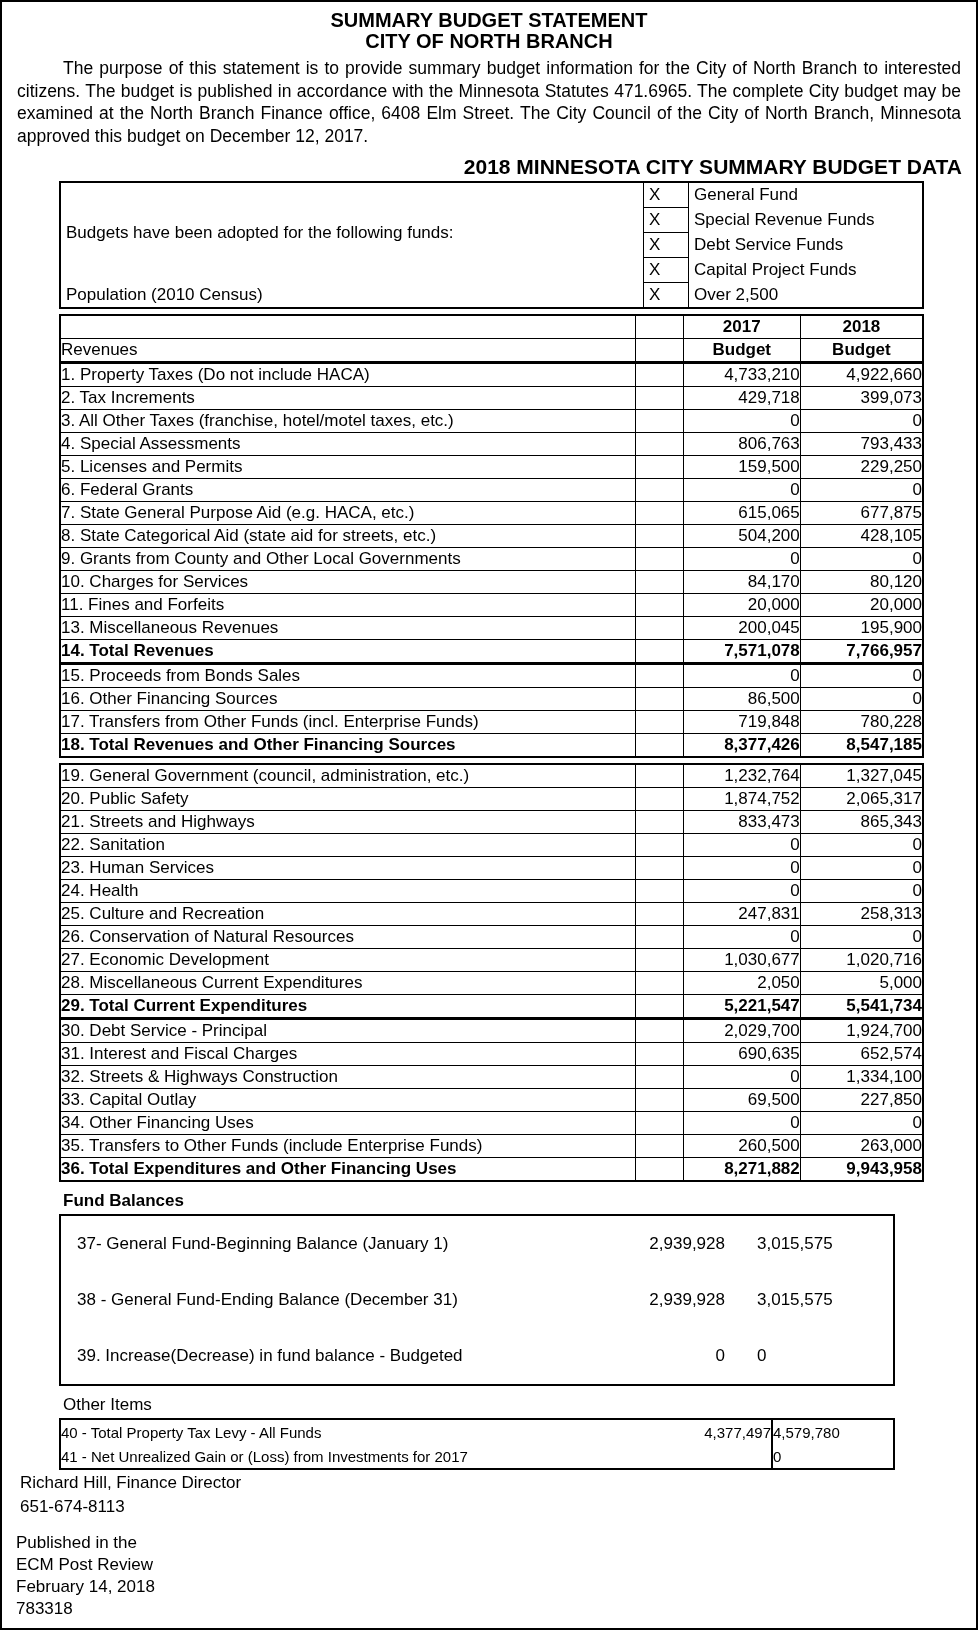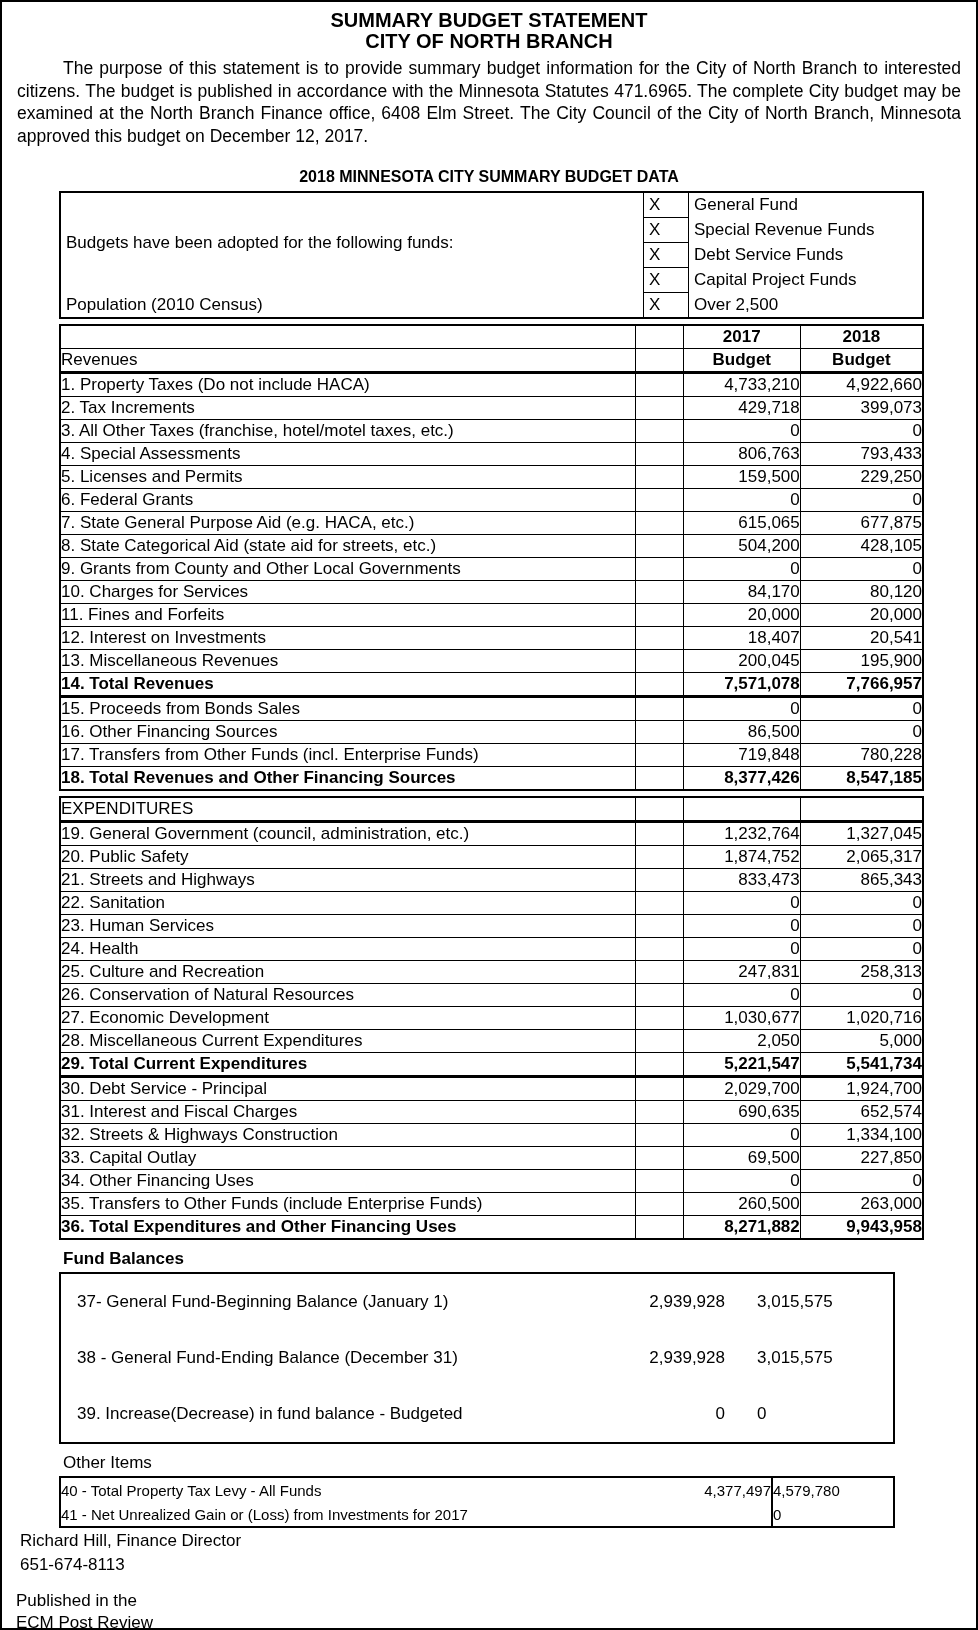--- a/index.html
+++ b/index.html
@@ -36,25 +36,25 @@
     font-size: 17.5px;
     line-height: 22.5px;
     text-align: justify;
     text-justify: inter-word;
     margin-top: 5px;
     padding: 0 1px;
     text-indent: 46px;
     hyphens: manual;
   }
   .data-heading {
-    text-align: center;
+    text-align: right;
     font-weight: bold;
-    font-size: 16px;
+    font-size: 21px;
     line-height: 20px;
-    margin-top: 20px;
+    margin-top: 10px;
   }
 
   
   .tbl {
     border-collapse: collapse;
     table-layout: fixed;
     font-size: 17px;
   }
 
   
@@ -293,26 +293,20 @@
             <td class="c-y1">84,170</td>
             <td class="c-y2">80,120</td>
           </tr>
           <tr>
             <td class="c-label">11. Fines and Forfeits</td>
             <td class="c-gap"></td>
             <td class="c-y1">20,000</td>
             <td class="c-y2">20,000</td>
           </tr>
           <tr>
-            <td class="c-label">12. Interest on Investments</td>
-            <td class="c-gap"></td>
-            <td class="c-y1">18,407</td>
-            <td class="c-y2">20,541</td>
-          </tr>
-          <tr>
             <td class="c-label">13. Miscellaneous Revenues</td>
             <td class="c-gap"></td>
             <td class="c-y1">200,045</td>
             <td class="c-y2">195,900</td>
           </tr>
           <tr class="bold thickbot">
             <td class="c-label">14. Total Revenues</td>
             <td class="c-gap"></td>
             <td class="c-y1">7,571,078</td>
             <td class="c-y2">7,766,957</td>
@@ -341,26 +335,20 @@
             <td class="c-y1">8,377,426</td>
             <td class="c-y2">8,547,185</td>
           </tr>
         </tbody>
       </table>
     </div>
 
     <div class="bt-wrap">
       <table class="tbl bt">
         <tbody>
-          <tr class="thickbot">
-            <td class="c-label">EXPENDITURES</td>
-            <td class="c-gap"></td>
-            <td class="c-y1"></td>
-            <td class="c-y2"></td>
-          </tr>
 
           <tr>
             <td class="c-label">19. General Government (council, administration, etc.)</td>
             <td class="c-gap"></td>
             <td class="c-y1">1,232,764</td>
             <td class="c-y2">1,327,045</td>
           </tr>
           <tr>
             <td class="c-label">20. Public Safety</td>
             <td class="c-gap"></td>

